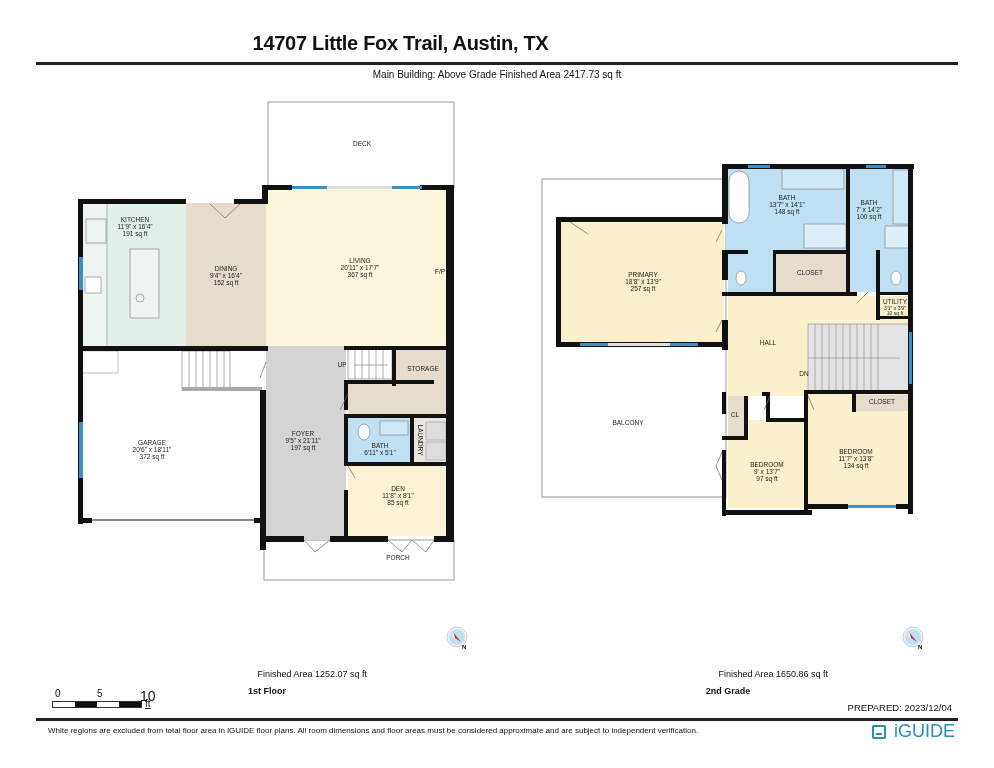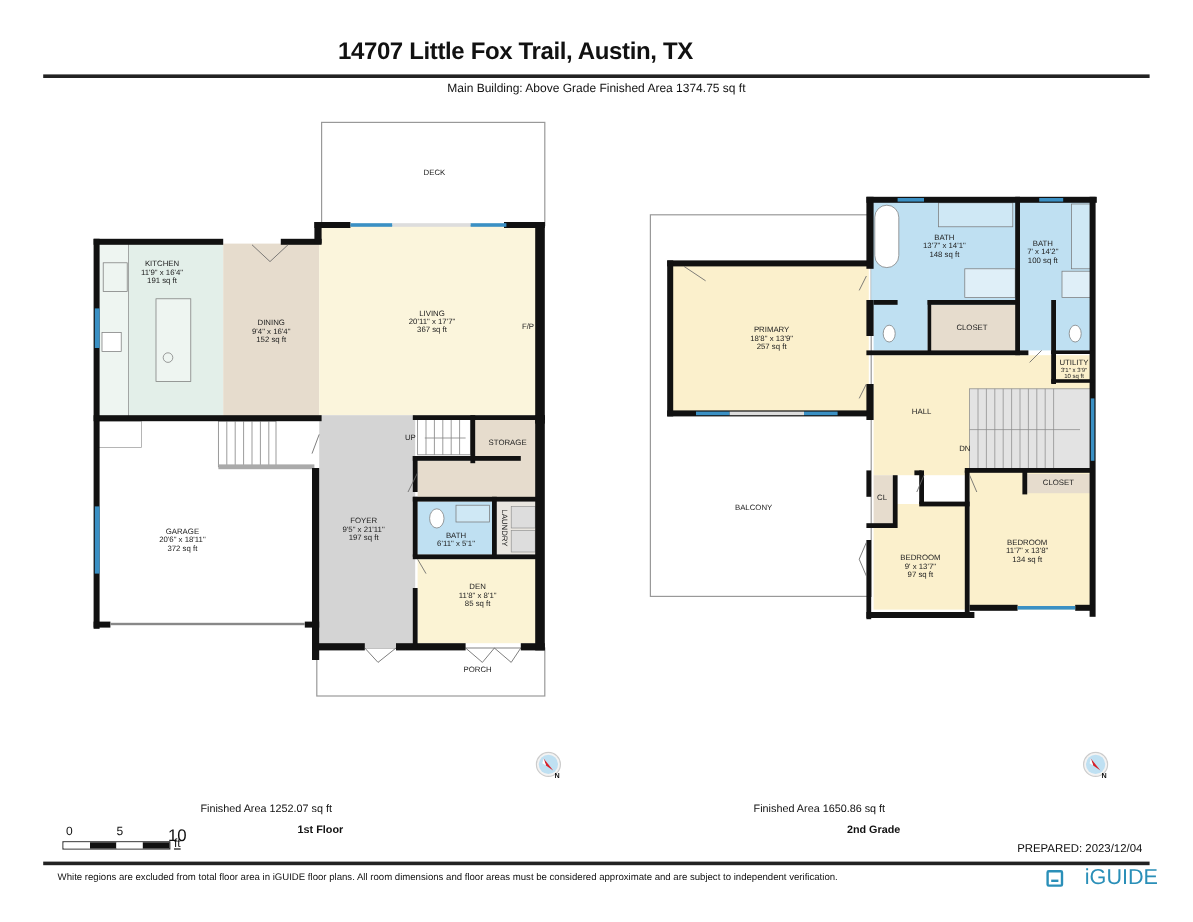--- a/index.html
+++ b/index.html
@@ -1,38 +1,38 @@
 <!DOCTYPE html>
 <html><head>
 <meta charset="utf-8">
 <style>
   html, body { margin:0; padding:0; background:#ffffff; }
   body { width:994px; height:768px; position:relative; overflow:hidden; font-family:"Liberation Sans", sans-serif; color:#111; }
-  .title { position:absolute; left:0; width:801px; top:32px; text-align:center; font-size:20px; font-weight:bold; letter-spacing:-0.3px;margin-left:29px; }
+  .title { position:absolute; left:0; width:801px; top:32px; text-align:center; font-size:20px; font-weight:bold; letter-spacing:-0.3px; }
   .rule-top { position:absolute; left:36px; width:922px; top:62px; height:3px; background:#222; }
   .subtitle { position:absolute; left:0; width:994px; top:69px; text-align:center; font-size:10px; }
   .plan { position:absolute; left:0; top:0; }
   .room-label { font-family:"Liberation Sans", sans-serif; font-size:6.5px; fill:#222; text-anchor:middle; }
   .floor-title { position:absolute; text-align:center; font-size:9px; font-weight:bold;margin-top:28px; }
-  .floor-area { position:absolute; text-align:left; font-size:9px; }
+  .floor-area { position:absolute; text-align:right; font-size:9px; }
   .compass { position:absolute; width:22px; height:22px; }
   .scale { position:absolute; left:52px; top:688px; }
   .prepared { position:absolute; right:42px; top:702px; font-size:9.5px;padding-left:16px; }
   .rule-bottom { position:absolute; left:36px; width:922px; top:718px; height:3px; background:#222; }
   .disclaimer { position:absolute; left:48px; top:726px; font-size:8px; }
-  .logo { position:absolute; left:872px; top:721px; font-size:18px; color:#2a8fb8; font-weight:normal; display:flex; align-items:center; gap:18px; }
+  .logo { position:absolute; left:872px; top:721px; font-size:18px; color:#2a8fb8; font-weight:normal; display:flex; align-items:center; gap:8px; }
   .logo-box { width:14px; height:14px; border:2px solid #2a8fb8; border-radius:2px; box-sizing:border-box; position:relative; }
   .logo-box::after { content:""; position:absolute; left:2px; top:2px; width:6px; height:4px; border-bottom:2px solid #2a8fb8; }
 </style>
 </head>
 <body>
 
 <div class="title">14707 Little Fox Trail, Austin, TX</div>
 <div class="rule-top"></div>
-<div class="subtitle">Main Building: Above Grade Finished Area 1374.75 sq ft</div>
+<div class="subtitle">Main Building: Above Grade Finished Area 2417.73 sq ft</div>
 
 <svg class="plan" width="994" height="768" viewBox="0 0 994 768">
 
   <g>
 
     <rect x="268" y="102" width="186" height="86" fill="#fff" stroke="#999" stroke-width="1"></rect>
 
     <rect x="264" y="540" width="190" height="40" fill="#fff" stroke="#999" stroke-width="1"></rect>
 
     <rect x="82" y="203" width="104" height="146" fill="#e3efe9"></rect>

